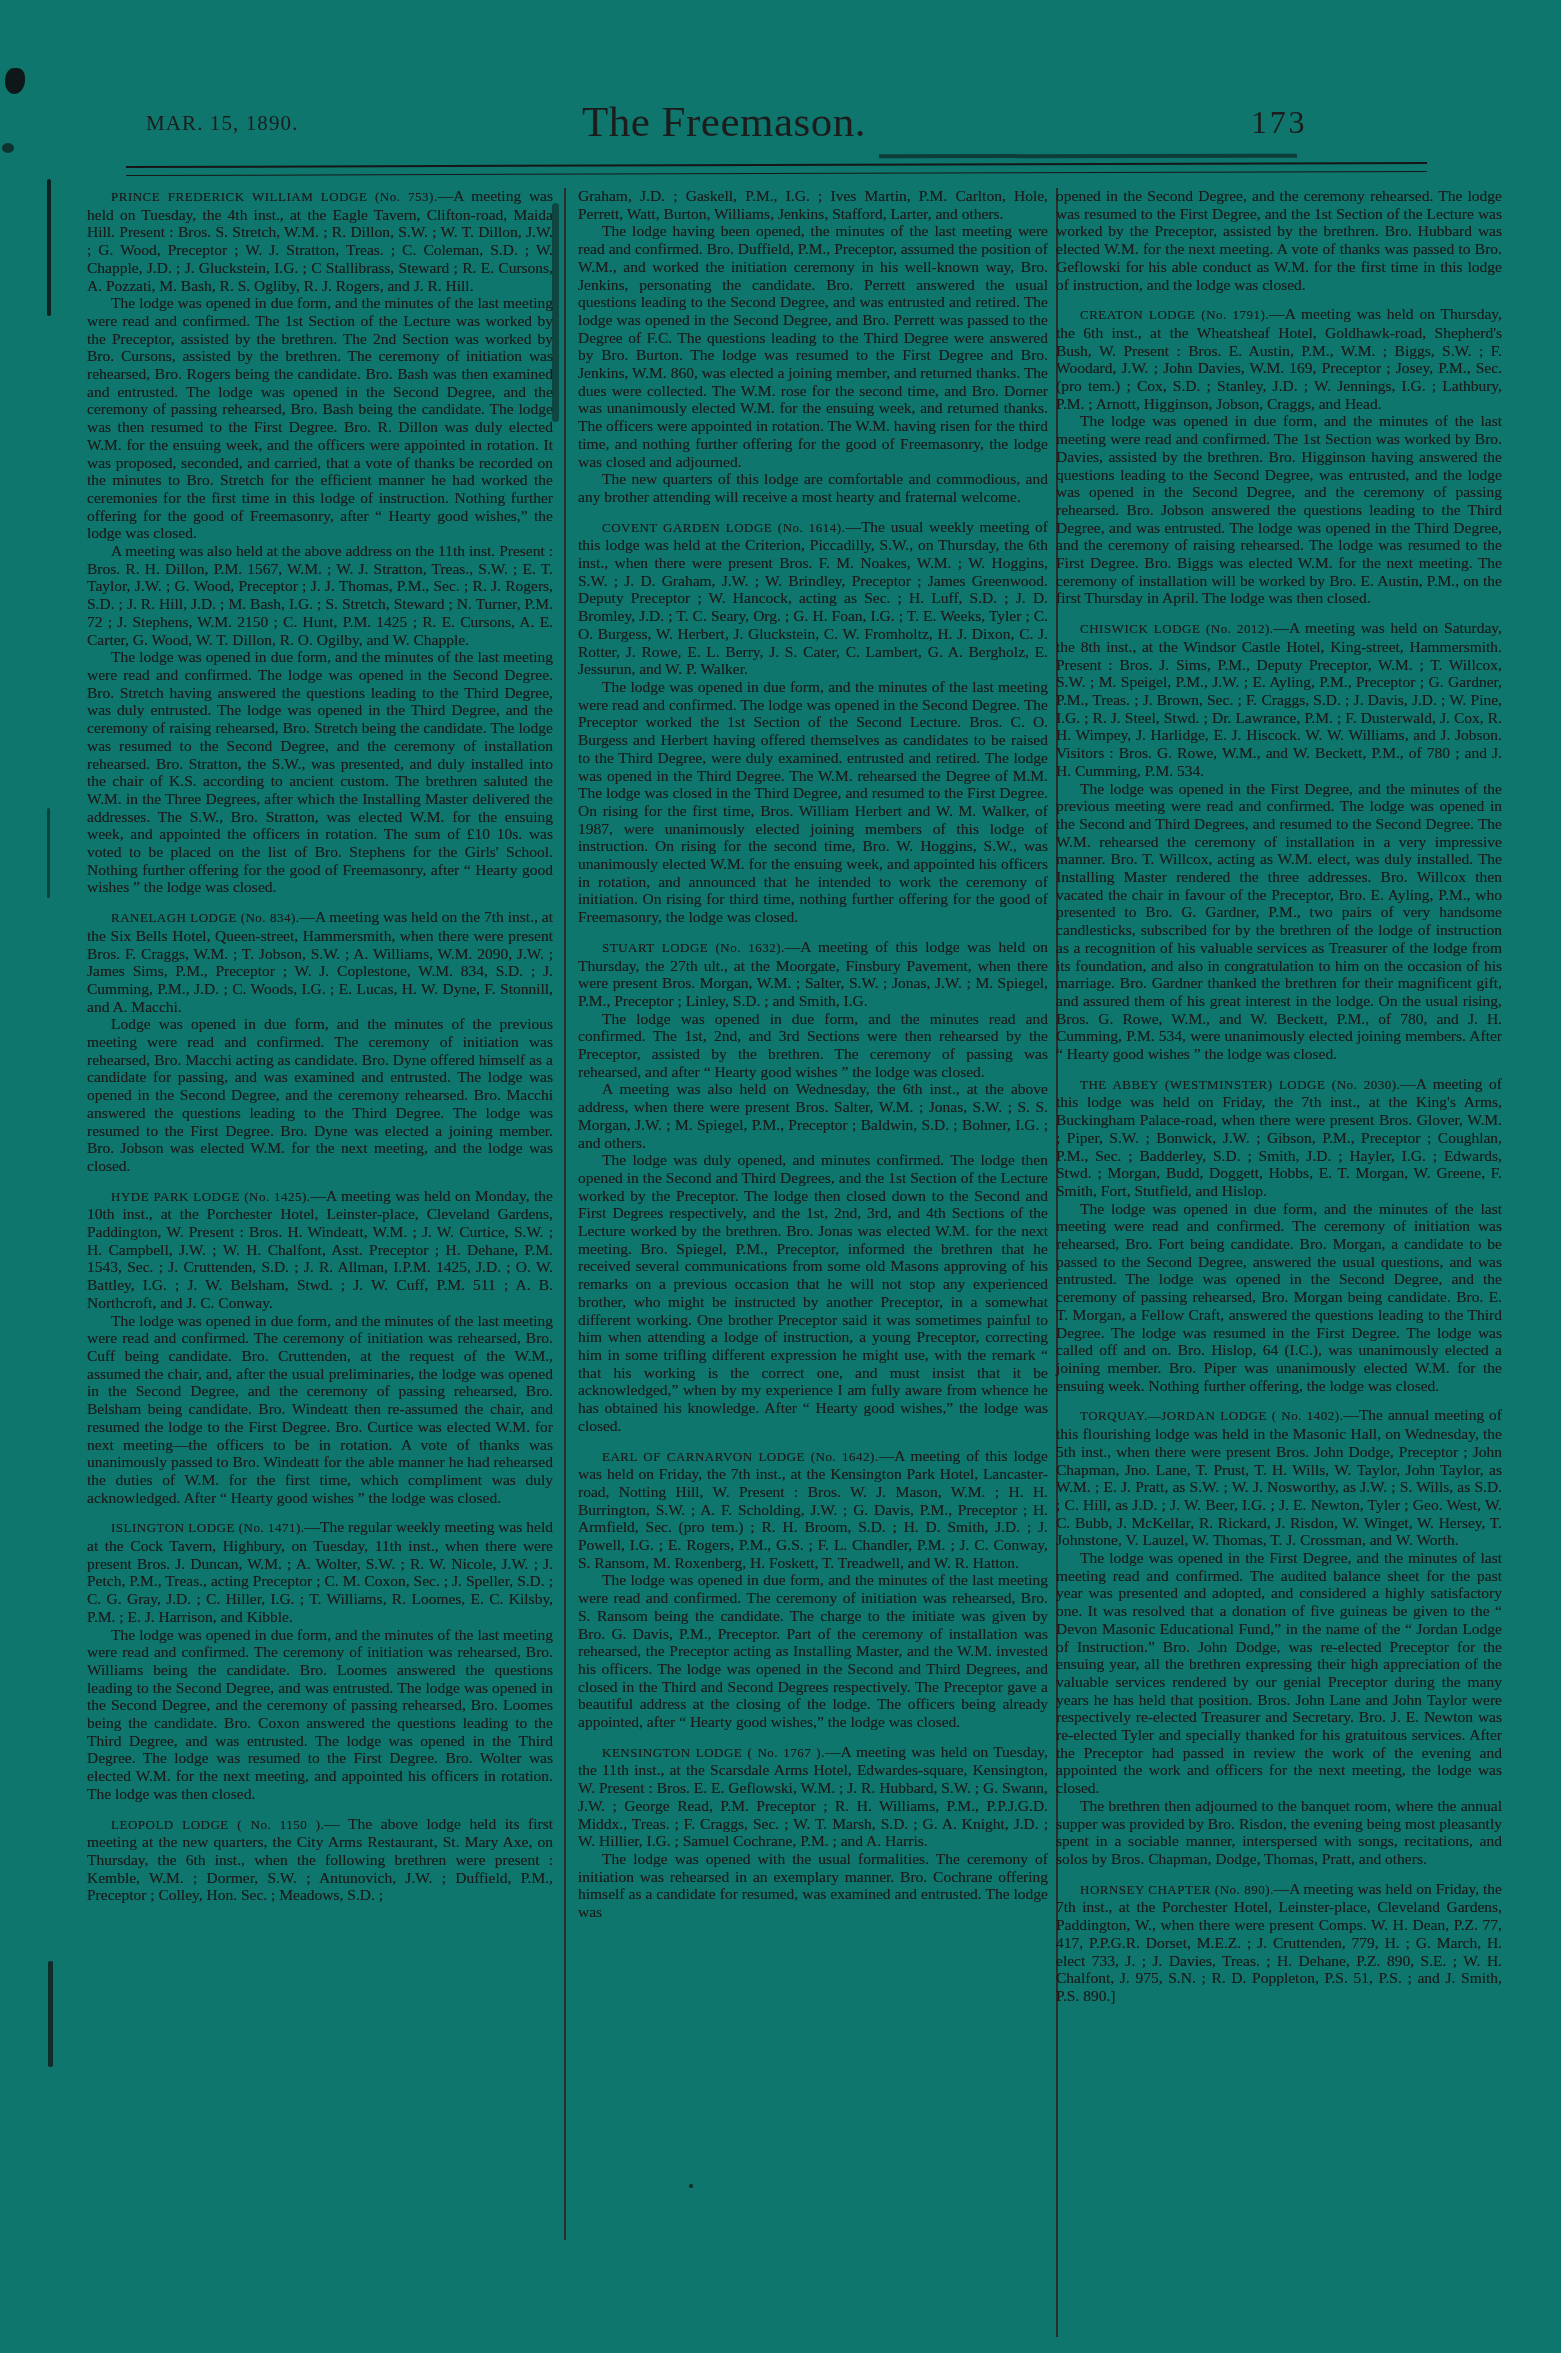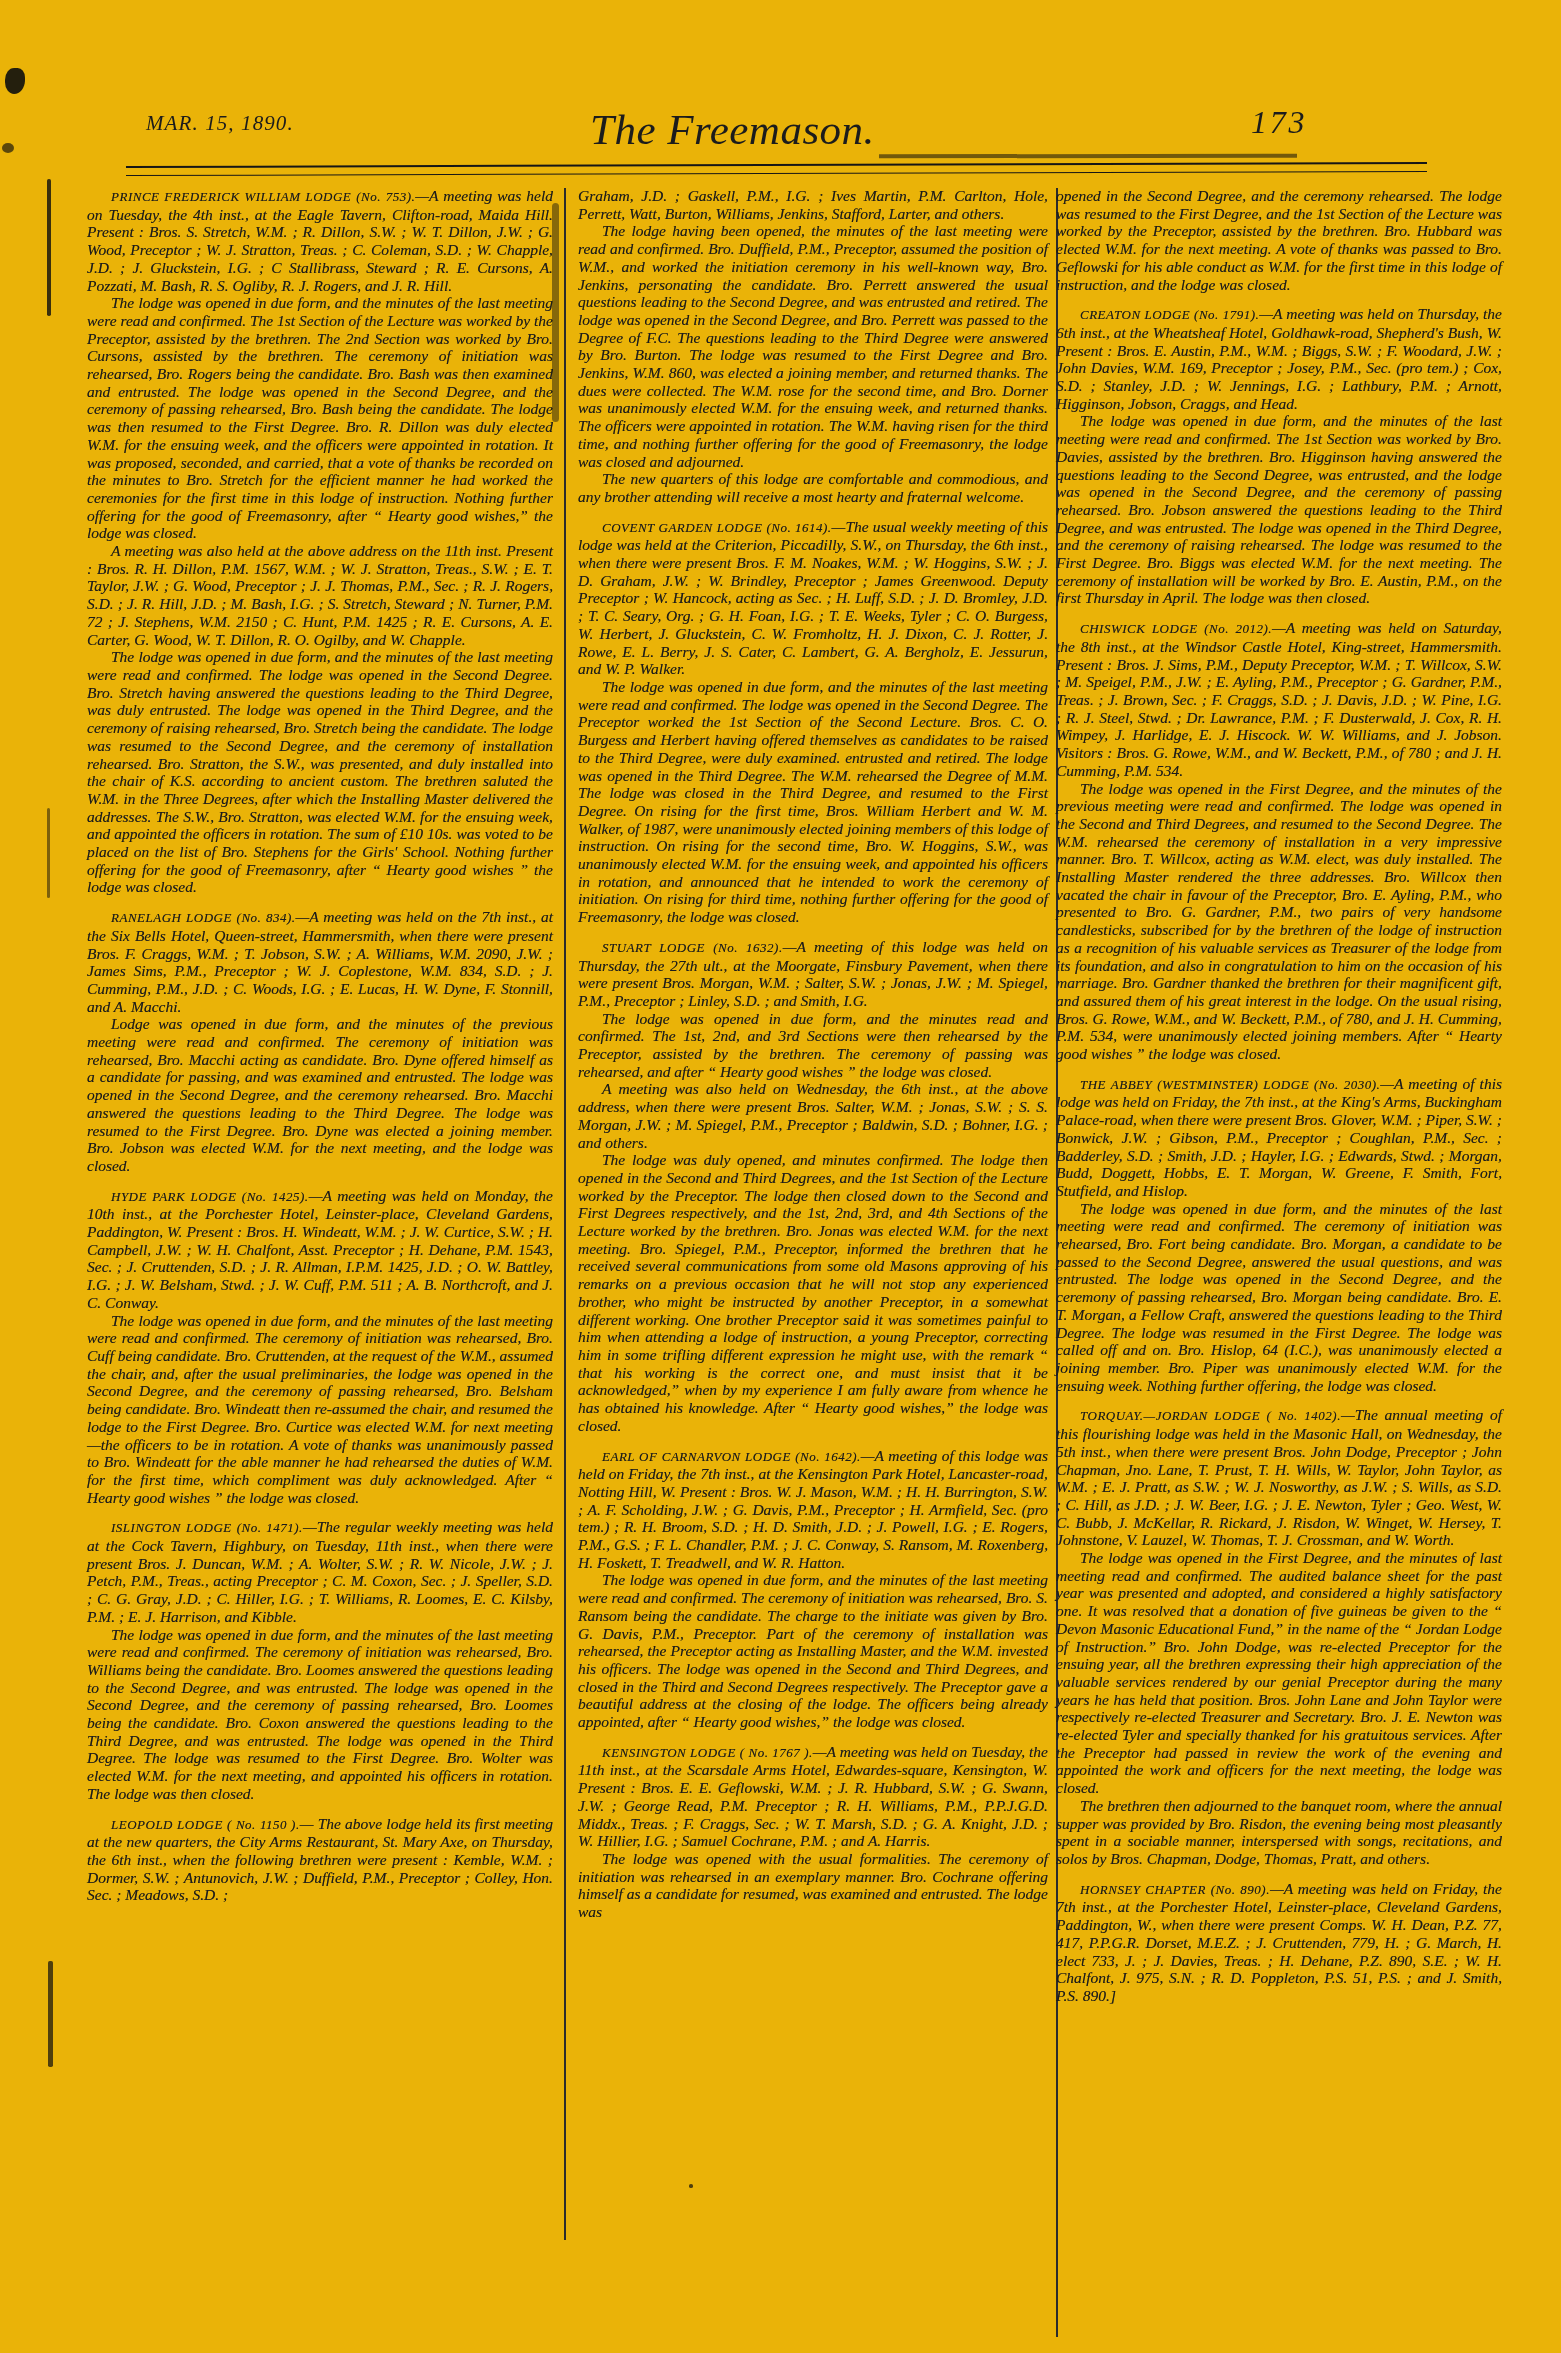--- a/index.html
+++ b/index.html
@@ -1,21 +1,21 @@
 <!DOCTYPE html>
 <html style="font-size:14.6px"><head>
 <meta charset="utf-8">
 <style>
   html,body{margin:0;padding:0;background:#e8e8e4;}
   .page{
-    position:relative;width:1562px;height:2354px;background:#eab308;
-    overflow:hidden;font-family:"Liberation Serif","DejaVu Serif",serif;color:#1c1c1c;font-style:italic;
+    position:relative;width:1562px;height:2354px;background:#0f766e;
+    overflow:hidden;font-family:"Liberation Serif","DejaVu Serif",serif;color:#1c1c1c;
   }
   .masthead-date{position:absolute;left:146px;top:111px;font-size:21px;letter-spacing:1.1px;}
-  .masthead-title{position:absolute;left:578px;top:93px;font-size:43px;font-weight:normal;margin:12px;letter-spacing:0.5px;}
+  .masthead-title{position:absolute;left:578px;top:93px;font-size:43px;font-weight:normal;margin:4px;letter-spacing:0.5px;}
   .masthead-page{position:absolute;left:1251px;top:104px;font-size:32px;letter-spacing:2.7px;}
   .double-rule{position:absolute;left:126px;top:164px;width:1301px;height:7.3px;
     border-top:2.7px solid #161616;border-bottom:1.8px solid #161616;transform:rotate(-.18deg);}
   .vrule{position:absolute;top:188px;width:1.8px;background:#2c2c2c;}
   .vrule-1{left:564px;height:2052px;}
   .vrule-2{left:1056px;height:2149px;}
   .columns{position:absolute;left:87px;top:187px;display:flex;}
   .column{text-align:justify;font-size:15.5px;line-height:17.7px;
     text-shadow:0 0 0.5px rgba(20,20,20,.5);}
   .col-1{width:466px;margin-right:25px;}

